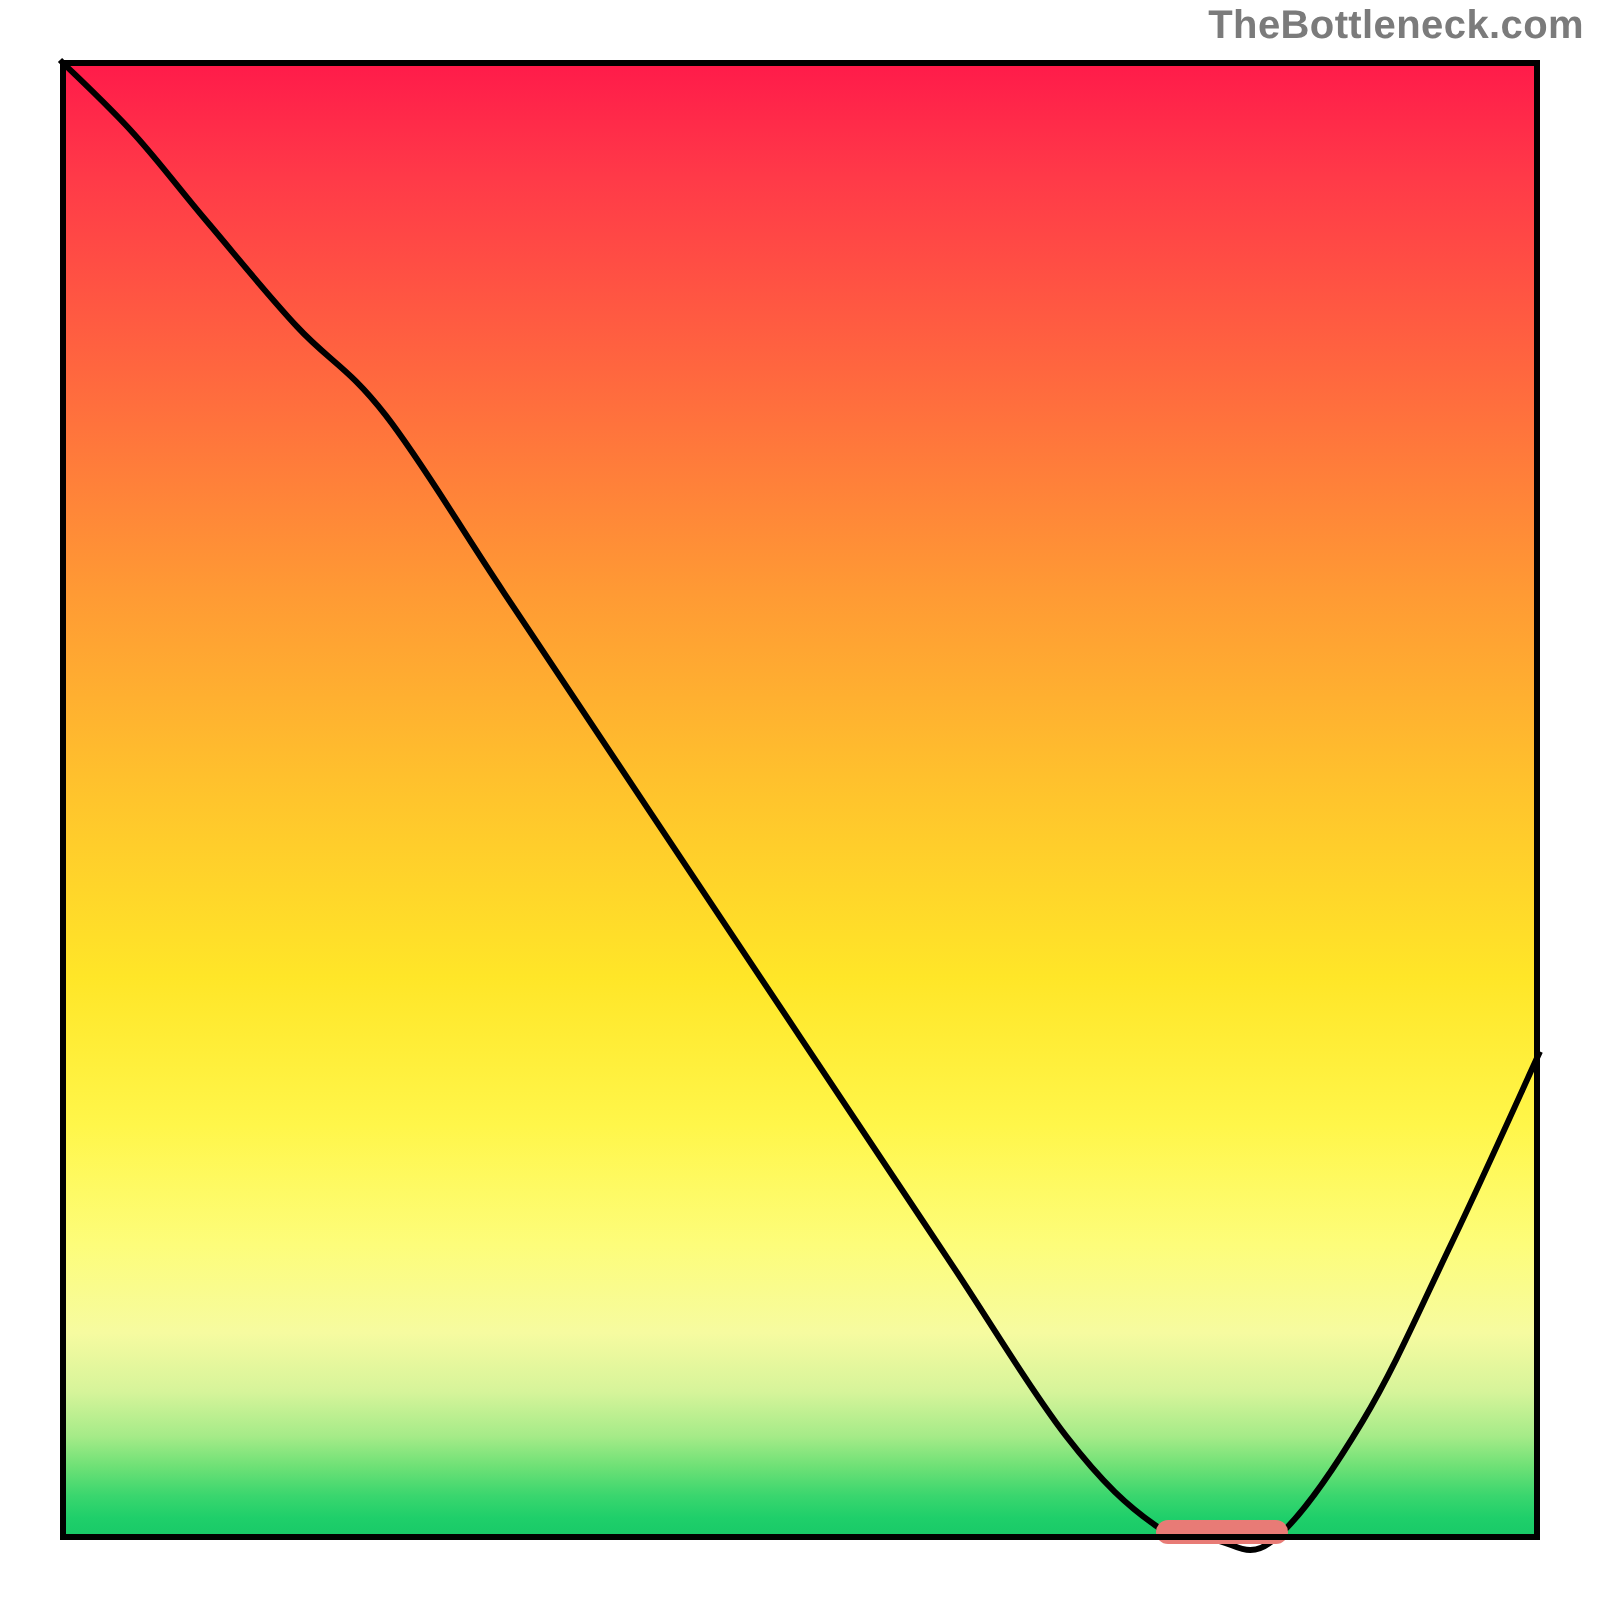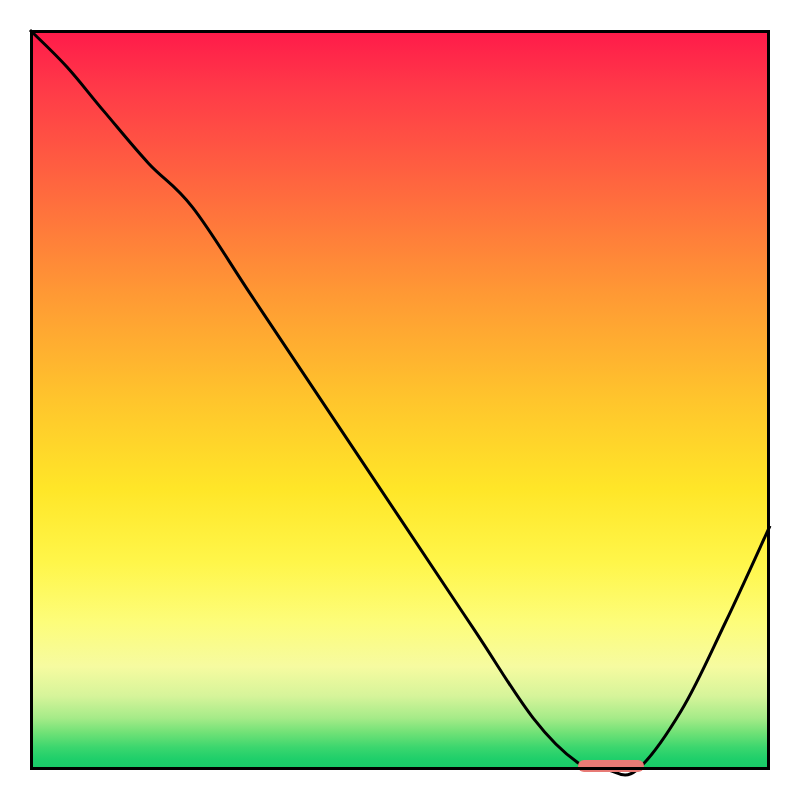--- a/index.html
+++ b/index.html
@@ -78,20 +78,21 @@
     position: absolute;
     height: 12px;
     border-radius: 6px;
     background: #e87b76;
   }
 </style>
 </head>
 <body>
 
 <div class="stage">
+  <div class="watermark">TheBottleneck.com</div>
 
   <div class="frame">
     <div class="gradient"></div>
 
     <svg class="curve" viewBox="0 0 740 740" preserveAspectRatio="none">
       <path id="curve-path" fill="none" stroke-width="3" stroke="#000000" d="M 0.0 0.0 C 6.7 6.7, 23.7 22.3, 37.0 37.0 C 50.3 51.7, 59.3 64.1, 74.0 81.4 C 88.7 98.7, 102.4 115.9, 118.4 133.2 C 134.4 150.5, 144.2 153.6, 162.8 177.6 C 181.4 201.6, 198.0 230.4, 222.0 266.4 C 246.0 302.4, 269.4 337.4, 296.0 377.4 C 322.6 417.4, 343.4 448.4, 370.0 488.4 C 396.6 528.4, 420.0 563.4, 444.0 599.4 C 468.0 635.4, 484.6 664.2, 503.2 688.2 C 521.8 712.2, 534.3 723.3, 547.6 732.6 C 560.9 741.9, 566.5 738.7, 577.2 740.0 C 587.9 741.3, 593.5 750.7, 606.8 740.0 C 620.1 729.3, 635.2 707.4, 651.2 680.8 C 667.2 654.2, 679.6 625.3, 695.6 592.0 C 711.6 558.7, 732.0 513.1, 740.0 495.8"></path>
     </svg>
 
     <div id="optimum-pill" class="pill" style="background: rgb(232, 123, 118); left: 547.6px; width: 66.6px; top: 730px;"></div>
 

